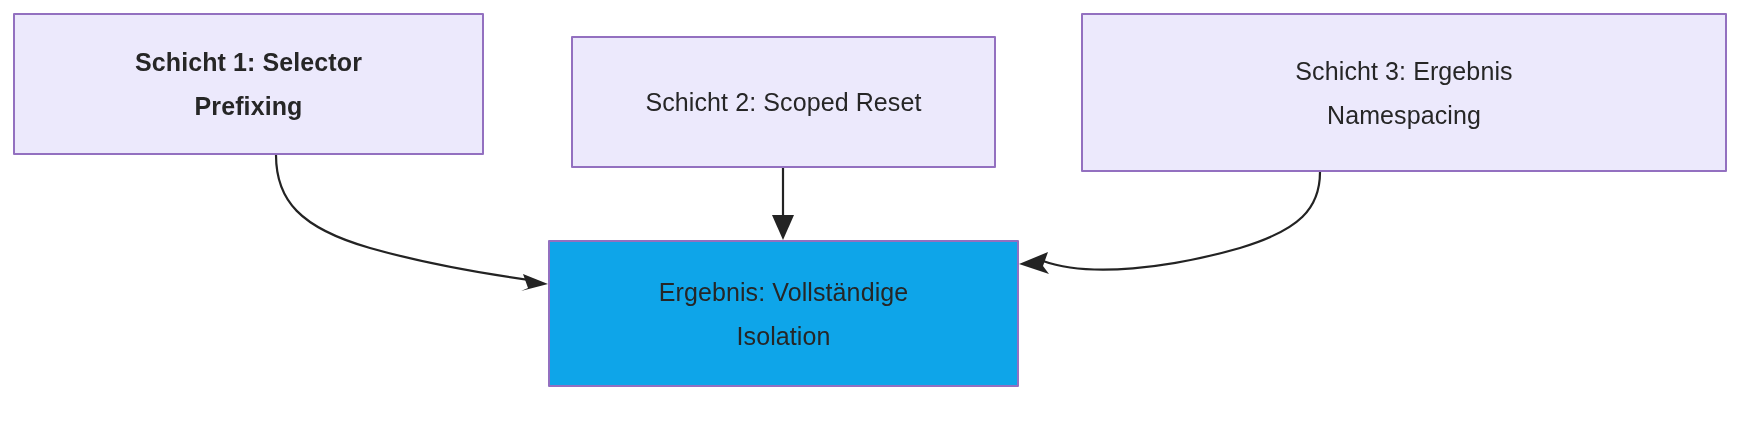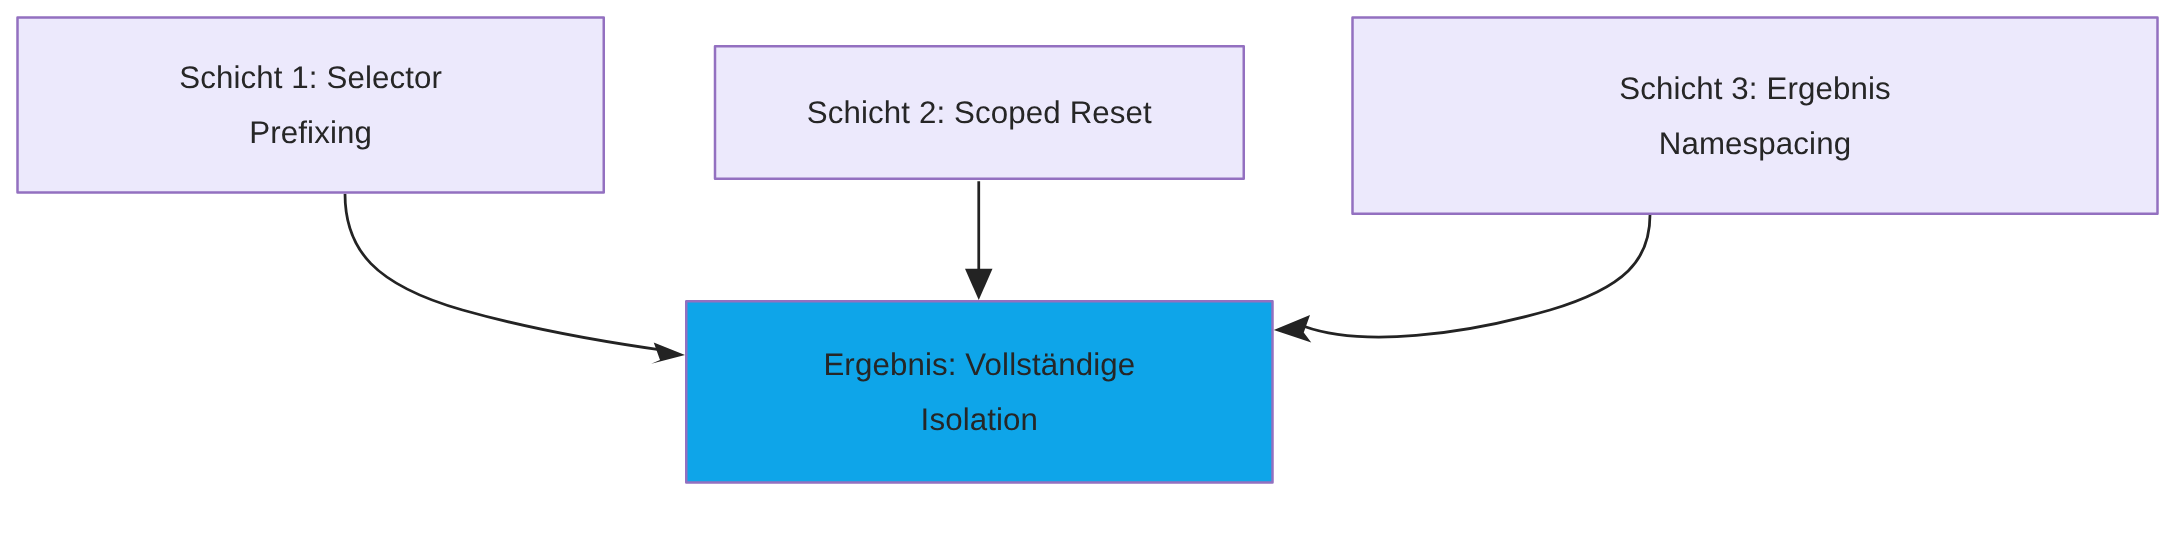--- a/index.html
+++ b/index.html
@@ -79,26 +79,26 @@
       <path class="edge-path" d="M 783,145 L 783,228" style="stroke: rgb(35, 35, 35);"></path>
       <polygon class="edge-head" points="783,240 772,215 794,215" style="fill: rgb(35, 35, 35);"></polygon>
     </g>
 
     <g>
       <path class="edge-path" d="M 1320,172 C 1320,208 1300,230 1240,248 C 1170,268 1090,278 1043,261" style="stroke: rgb(35, 35, 35);"></path>
       <polygon class="edge-head" points="1019,264 1048,252 1043,266 1049,274" style="fill: rgb(35, 35, 35);"></polygon>
     </g>
   </svg>
 
-  <div class="node" id="node-layer1" style="left: 13px; top: 13px; width: 471px; height: 142px; background: rgb(236, 233, 252); border-color: rgb(147, 112, 192);">
+  <div class="node" id="node-layer1" style="left: 13px; top: 13px; width: 471px; height: 142px; background: rgb(236, 233, 252); border-color: rgb(147, 112, 192); font-weight: bold;">
     <span class="node-label" style="color: rgb(38, 38, 38);">Schicht 1: Selector
 Prefixing</span>
   </div>
 
-  <div class="node" id="node-layer2" style="left: 571px; top: 36px; width: 425px; height: 108px; background: rgb(236, 233, 252); border-color: rgb(147, 112, 192);">
+  <div class="node" id="node-layer2" style="left: 571px; top: 36px; width: 425px; height: 132px; background: rgb(236, 233, 252); border-color: rgb(147, 112, 192);">
     <span class="node-label" style="color: rgb(38, 38, 38);">Schicht 2: Scoped Reset</span>
   </div>
 
   <div class="node" id="node-layer3" style="left: 1081px; top: 13px; width: 646px; height: 159px; background: rgb(236, 233, 252); border-color: rgb(147, 112, 192);">
     <span class="node-label" style="color: rgb(38, 38, 38);">Schicht 3: Ergebnis
 Namespacing</span>
   </div>
 
   <div class="node" id="node-result" style="left: 548px; top: 240px; width: 471px; height: 147px; background: #0ea5e9; border-color: rgb(147, 112, 192);">
     <span class="node-label" style="color: rgb(38, 38, 38);">Ergebnis: Vollständige

